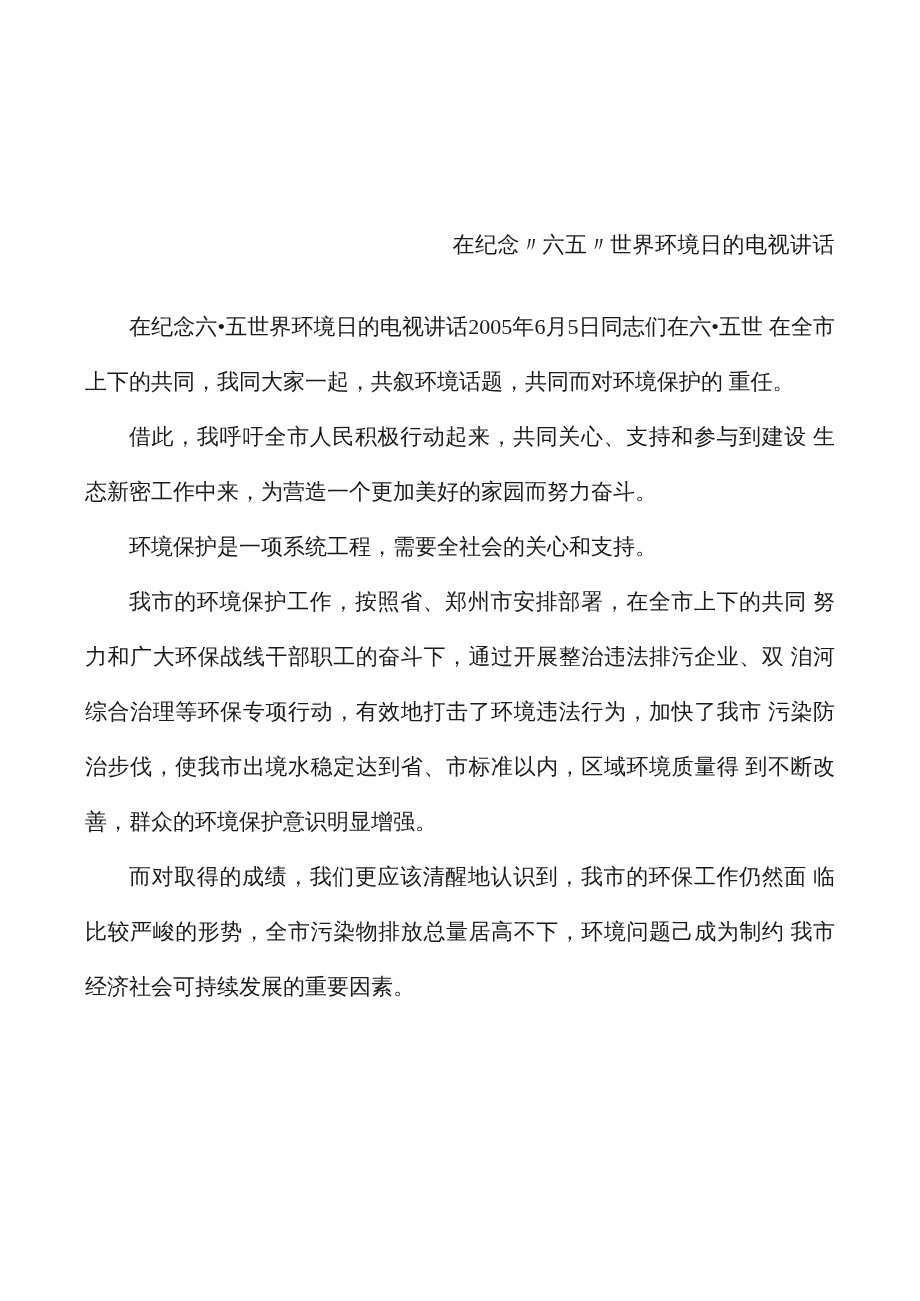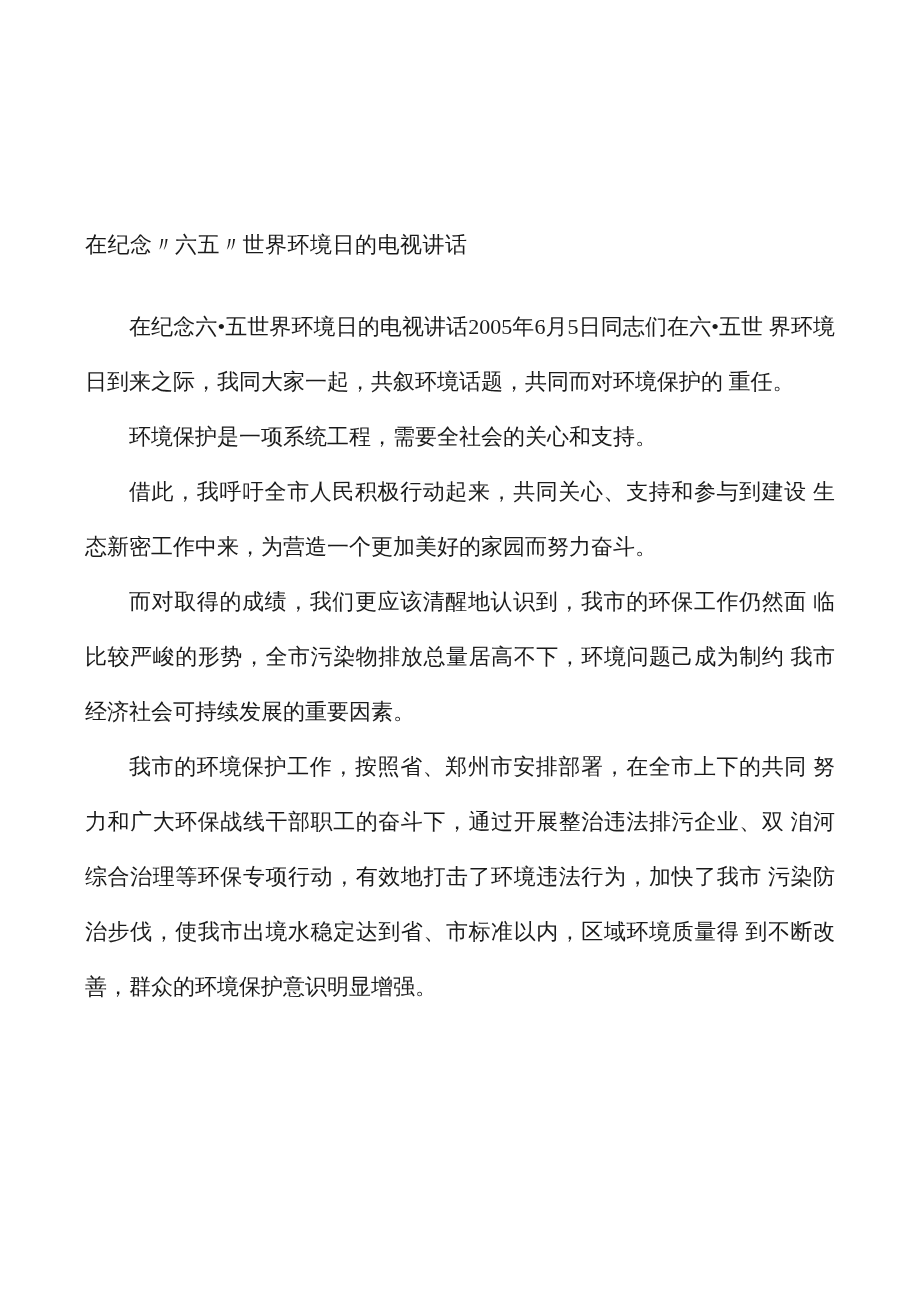--- a/index.html
+++ b/index.html
@@ -20,39 +20,39 @@
     position: absolute;
     left: 85px;
     top: 230px;
     width: 750px;
   }
   .doc-title {
     margin: 0 0 39px 0;
     font-size: 22px;
     font-weight: 400;
     line-height: 30px;
-    text-align: left;
+    text-align: right;
     text-indent: 0;
     letter-spacing: 0.5px;
   }
   .doc-para {
     margin: 0;
     font-size: 22px;
     line-height: 55px;
     text-align: justify;
     text-justify: inter-ideograph;
     text-indent: 2em;
     word-break: break-all;
   }
 </style>
 </head>
 <body>
 
 <div class="page">
   <div class="doc">
     <h1 class="doc-title">在纪念〃六五〃世界环境日的电视讲话</h1>
-    <p class="doc-para">在纪念六•五世界环境日的电视讲话2005年6月5日同志们在六•五世 界环境日到来之际，我同大家一起，共叙环境话题，共同而对环境保护的 重任。</p>
+    <p class="doc-para">在纪念六•五世界环境日的电视讲话2005年6月5日同志们在六•五世 在全市上下的共同，我同大家一起，共叙环境话题，共同而对环境保护的 重任。</p>
+    <p class="doc-para">借此，我呼吁全市人民积极行动起来，共同关心、支持和参与到建设 生态新密工作中来，为营造一个更加美好的家园而努力奋斗。</p>
     <p class="doc-para">环境保护是一项系统工程，需要全社会的关心和支持。</p>
-    <p class="doc-para">借此，我呼吁全市人民积极行动起来，共同关心、支持和参与到建设 生态新密工作中来，为营造一个更加美好的家园而努力奋斗。</p>
+    <p class="doc-para">我市的环境保护工作，按照省、郑州市安排部署，在全市上下的共同 努力和广大环保战线干部职工的奋斗下，通过开展整治违法排污企业、双 洎河综合治理等环保专项行动，有效地打击了环境违法行为，加快了我市 污染防治步伐，使我市出境水稳定达到省、市标准以内，区域环境质量得 到不断改善，群众的环境保护意识明显增强。</p>
     <p class="doc-para">而对取得的成绩，我们更应该清醒地认识到，我市的环保工作仍然面 临比较严峻的形势，全市污染物排放总量居高不下，环境问题己成为制约 我市经济社会可持续发展的重要因素。</p>
-    <p class="doc-para">我市的环境保护工作，按照省、郑州市安排部署，在全市上下的共同 努力和广大环保战线干部职工的奋斗下，通过开展整治违法排污企业、双 洎河综合治理等环保专项行动，有效地打击了环境违法行为，加快了我市 污染防治步伐，使我市出境水稳定达到省、市标准以内，区域环境质量得 到不断改善，群众的环境保护意识明显增强。</p>
   </div>
 </div>
 
 </body></html>

